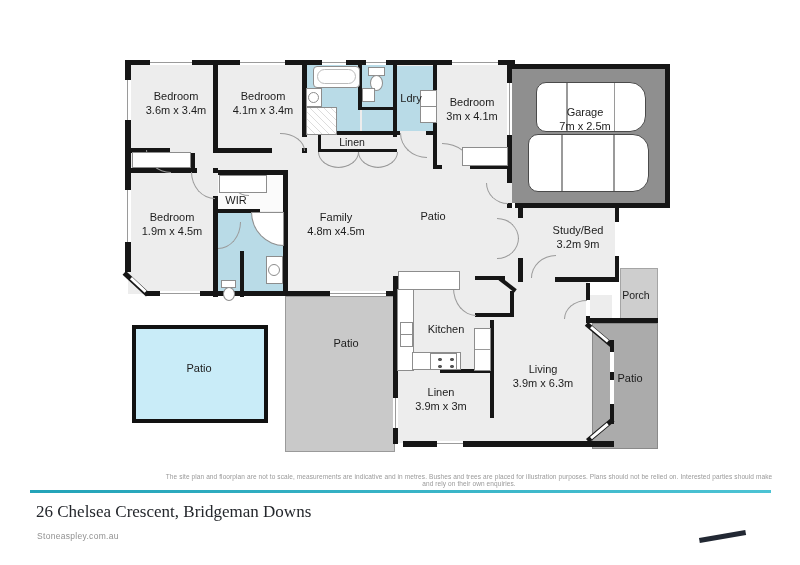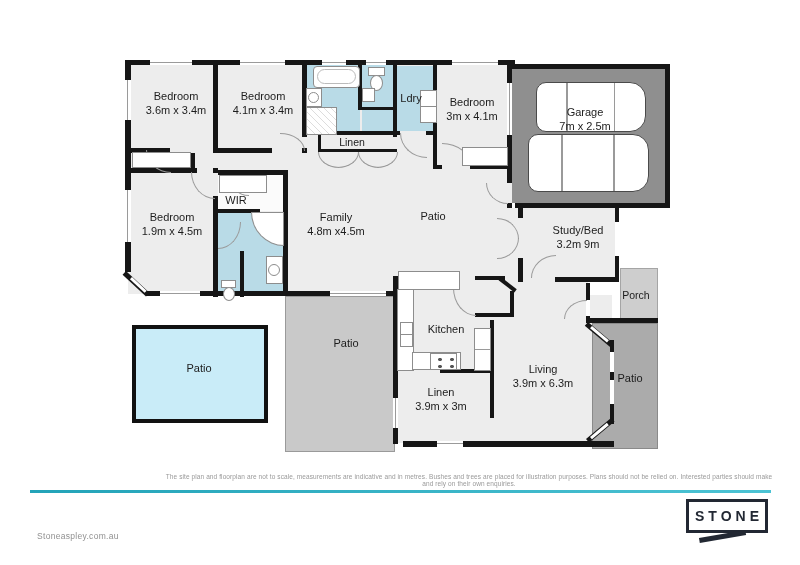--- a/index.html
+++ b/index.html
@@ -258,19 +258,17 @@
     </div>
   <div class="lbl" style="left:346px;top:344px;">
     <span>Patio</span>
     </div>
   <div class="lbl" style="left:199px;top:369px;">
     <span>Patio</span>
     </div>
 
   <div class="disclaimer">The site plan and floorplan are not to scale, measurements are indicative and in metres. Bushes and trees are placed for illustration purposes. Plans should not be relied on. Interested parties should make and rely on their own enquiries.</div>
   <div class="rule"></div>
+  <div class="address">26 Chelsea Crescent, Bridgeman Downs</div>
   <div class="website">Stoneaspley.com.au</div>
-  <div class="logo-box">
-    <span class="logo-text">STONE</span>
-  </div>
   <div class="logo-tail"></div>
 
 </div>
 
 </body></html>

